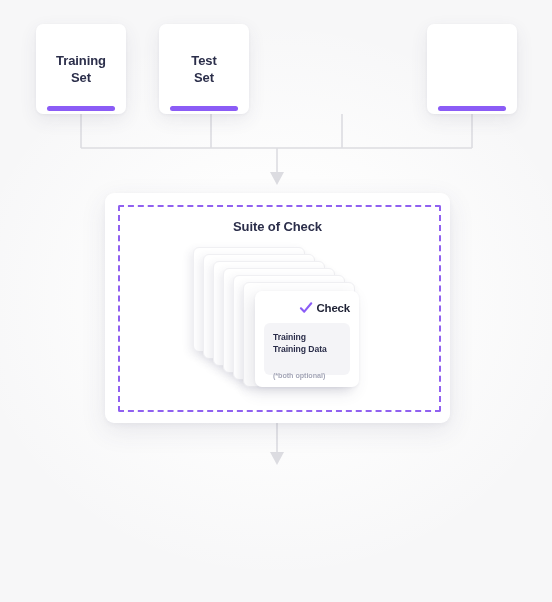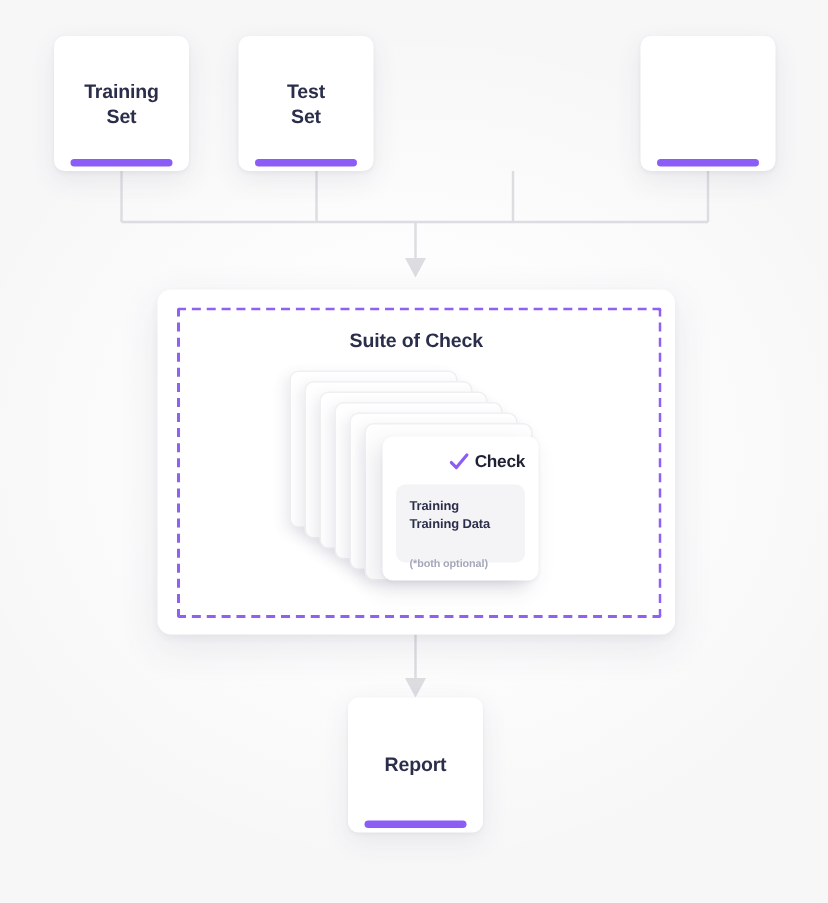--- a/index.html
+++ b/index.html
@@ -262,18 +262,14 @@
 
         <div id="check-body">
           <div class="check-body-line">Training</div>
           <div class="check-body-line">Training Data</div>
           <div id="check-note">(*both optional)</div>
         </div>
       </div>
     </div>
   </div>
 
-  <div class="card" id="card-report">
-    <span class="card-label">Report</span>
-    <span class="card-accent"></span>
-  </div>
 
 </div>
 
 </body></html>

